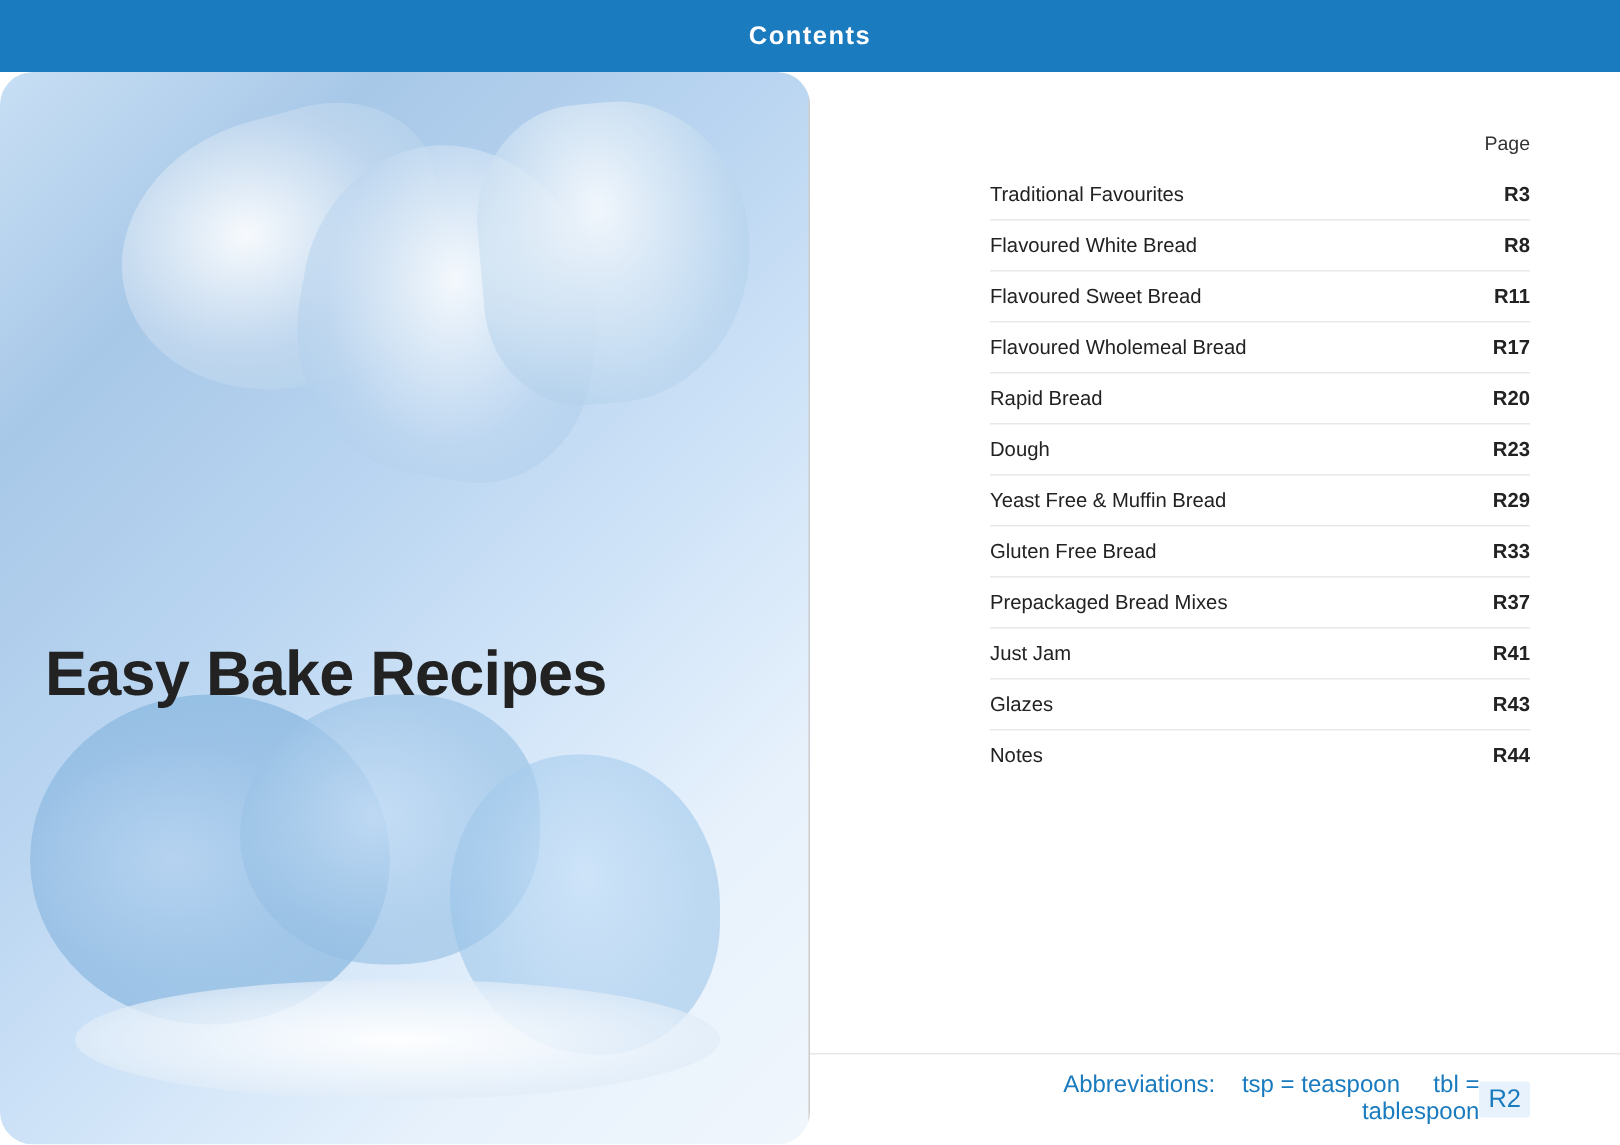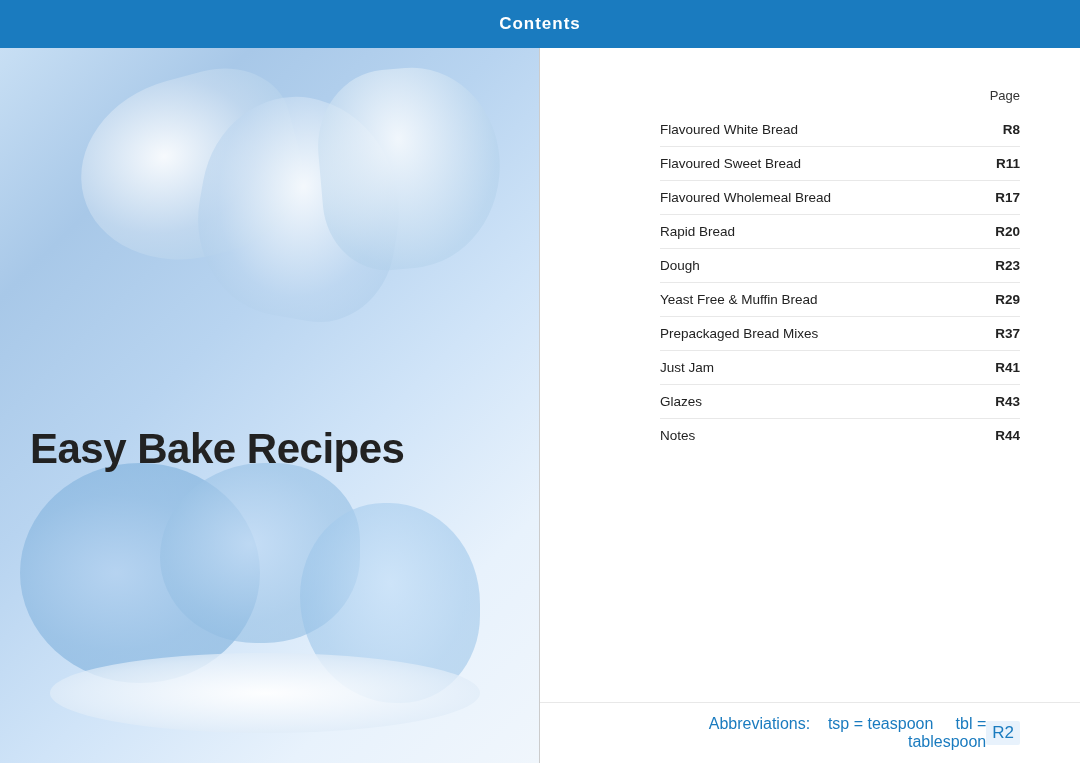--- a/index.html
+++ b/index.html
@@ -40,20 +40,21 @@
       height: calc(763px - 48px);
     }
 
     
     .left-panel {
       width: 540px;
       height: 100%;
       position: relative;
       background: linear-gradient(135deg, #c8dff4 0%, #a8c8e8 20%, #b8d4f0 40%, #d0e4f8 60%, #e8f2fc 80%, #f0f6fc 100%);
       overflow: hidden;
+      border-radius: 22px;
     }
 
     
     .bread-bg {
       position: absolute;
       top: 0;
       left: 0;
       width: 100%;
       height: 100%;
     }
@@ -262,20 +263,24 @@
 
   <div class="right-panel">
     <div class="contents-area">
 
       <div class="page-label-row">
         <span class="page-label">Page</span>
       </div>
 
       <div id="toc-list">
           <div class="toc-item">
+            <span class="toc-name">Traditional Favourites</span>
+            <span class="toc-page">R3</span>
+          </div>
+          <div class="toc-item">
             <span class="toc-name">Flavoured White Bread</span>
             <span class="toc-page">R8</span>
           </div>
           <div class="toc-item">
             <span class="toc-name">Flavoured Sweet Bread</span>
             <span class="toc-page">R11</span>
           </div>
           <div class="toc-item">
             <span class="toc-name">Flavoured Wholemeal Bread</span>
             <span class="toc-page">R17</span>
@@ -284,20 +289,24 @@
             <span class="toc-name">Rapid Bread</span>
             <span class="toc-page">R20</span>
           </div>
           <div class="toc-item">
             <span class="toc-name">Dough</span>
             <span class="toc-page">R23</span>
           </div>
           <div class="toc-item">
             <span class="toc-name">Yeast Free &amp; Muffin Bread</span>
             <span class="toc-page">R29</span>
+          </div>
+          <div class="toc-item">
+            <span class="toc-name">Gluten Free Bread</span>
+            <span class="toc-page">R33</span>
           </div>
           <div class="toc-item">
             <span class="toc-name">Prepackaged Bread Mixes</span>
             <span class="toc-page">R37</span>
           </div>
           <div class="toc-item">
             <span class="toc-name">Just Jam</span>
             <span class="toc-page">R41</span>
           </div>
           <div class="toc-item">

